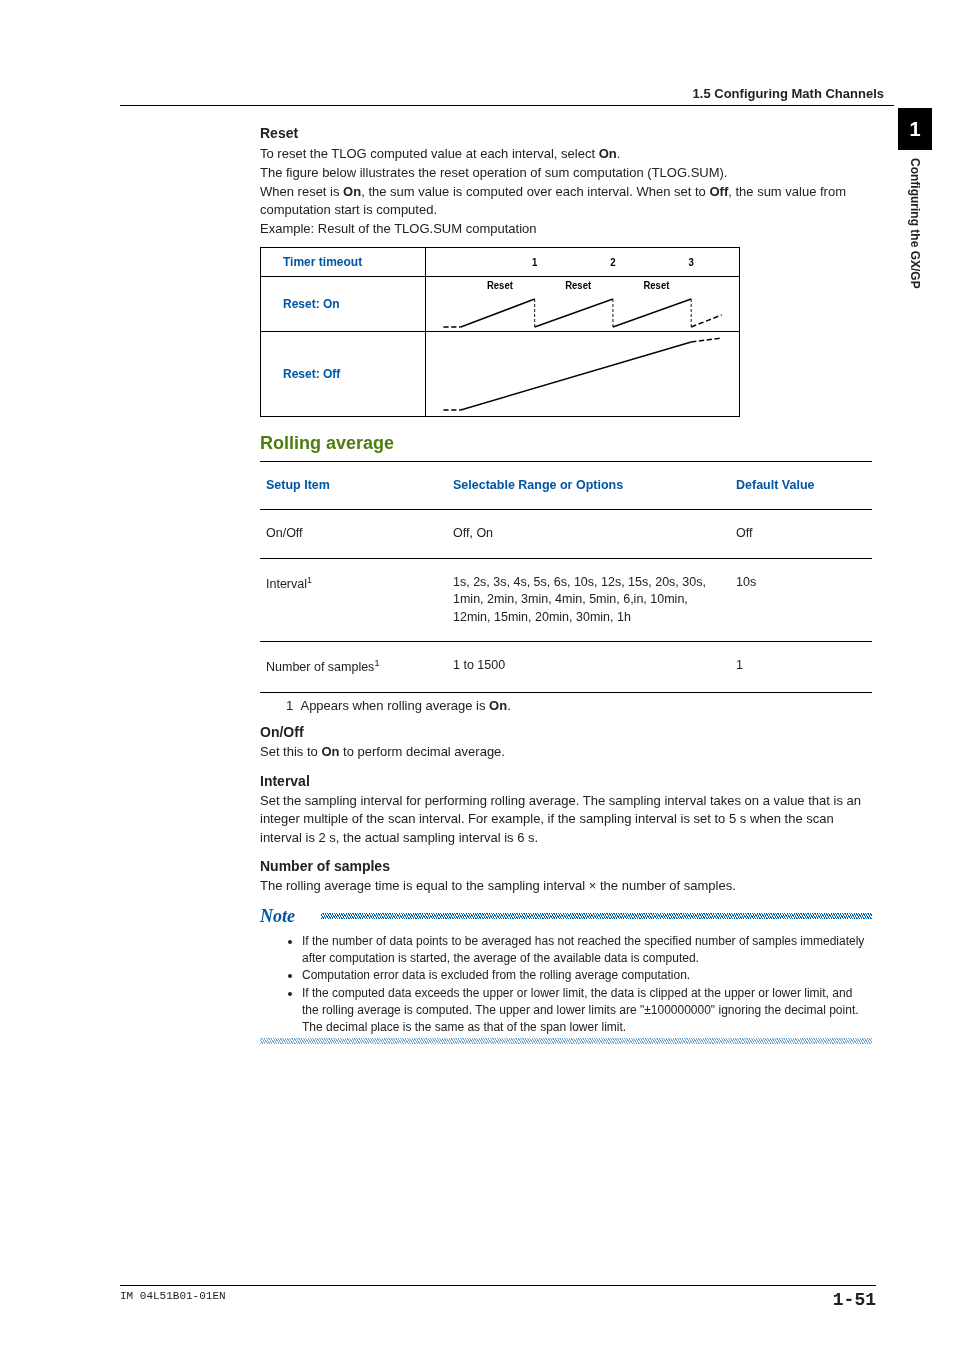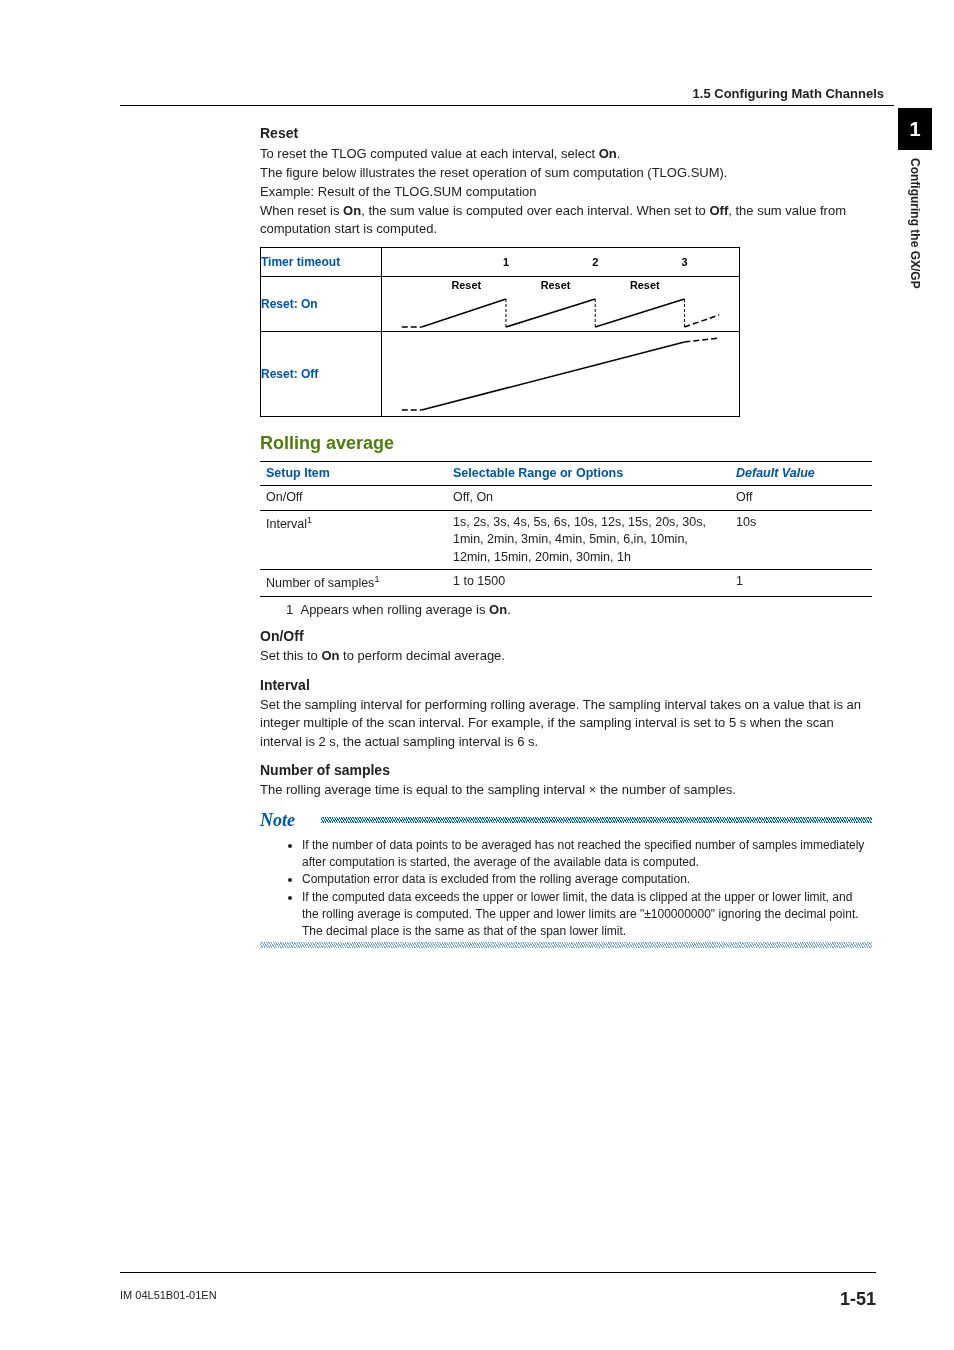--- a/index.html
+++ b/index.html
@@ -97,21 +97,21 @@
   }
   table.diagram td, table.diagram th {
     border: 1px solid #000;
     padding: 0;
   }
   .diag-label {
     width: 120px;
     font-size: 12px;
     font-weight: bold;
     color: #0055a5;
-    padding: 6px 0 !important;
+    padding: 6px 22px !important;
     vertical-align: middle;
   }
   .diag-header-cell {
     height: 20px;
   }
   .diag-row-on .diag-cell { height: 54px; }
   .diag-row-off .diag-cell { height: 84px; }
   .diag-cell {
     position: relative;
     background: #fff;
@@ -123,38 +123,38 @@
   }
 
   
   table.setup {
     border-collapse: collapse;
     width: 100%;
     font-size: 12.5px;
   }
   table.setup th, table.setup td {
     text-align: left;
-    padding: 3px 6px;
+    padding: 15px 6px;
     vertical-align: top;
   }
   table.setup tr.head-row th {
     border-top: 1.5px solid #000;
     border-bottom: 1.5px solid #000;
     color: #0055a5;
     font-weight: bold;
   }
   table.setup tr.body-row td {
     border-bottom: 0.5px solid #000;
   }
   table.setup tr.body-row:last-child td {
     border-bottom: 1.5px solid #000;
   }
   .col-item { width: 175px; }
   .col-opts { width: auto; }
-  .col-def { width: 130px; font-style: italic; }
+  .col-def { width: 130px; }
 
   .footnote {
     font-size: 13px;
     margin: 4px 0 8px 26px;
   }
 
   
   .note-box {
     margin-top: 8px;
     font-size: 12px;
@@ -201,24 +201,25 @@
   }
 
   sup.fn { font-size: 9px; vertical-align: super; }
 
   .footer {
     position: absolute;
     bottom: 40px;
     left: 120px;
     right: 78px;
     border-top: 1px solid #000;
-    padding-top: 16px;
+    padding-top: 4px;
     font-size: 11px;
     display: flex;
     justify-content: space-between;
+    font-family: Liberation Mono, monospace;
   }
   .footer .pg-num { font-size: 18px; font-weight: bold; }
 
   svg text { font-family: Arial; font-size: 11px; font-weight: bold; fill: #000; }
   svg .dash { stroke-dasharray: 6 3; }
 </style>
 </head>
 <body>
 
 <div class="side-tab">
@@ -231,24 +232,24 @@
   <div class="running-header">1.5  Configuring Math Channels</div>
   <hr class="hr-top">
 
   <div class="content">
 
     <div class="h-sub">Reset</div>
     <p>
       <span>To reset the TLOG computed value at each interval, select </span><b>On</b><span>.</span>
     </p>
     <p>The figure below illustrates the reset operation of sum computation (TLOG.SUM).</p>
-    <p>Example: Result of the TLOG.SUM computation</p>
     <p>
       <span>When reset is </span><b>On</b><span>, the sum value is computed over each interval. When set to </span><b>Off</b><span>, the sum value from computation start is computed.</span>
     </p>
+    <p>Example: Result of the TLOG.SUM computation</p>
 
     <table class="diagram" style="width:480px;">
       <tbody>
           <tr>
         <td class="diag-label">Timer timeout</td>
         <td class="diag-header-cell diag-cell">
           <svg class="diag-svg" viewBox="0 0 360 20" preserveAspectRatio="none">
             <text x="125" y="14" text-anchor="middle">1</text>
             <text x="215" y="14" text-anchor="middle">2</text>
             <text x="305" y="14" text-anchor="middle">3</text>

